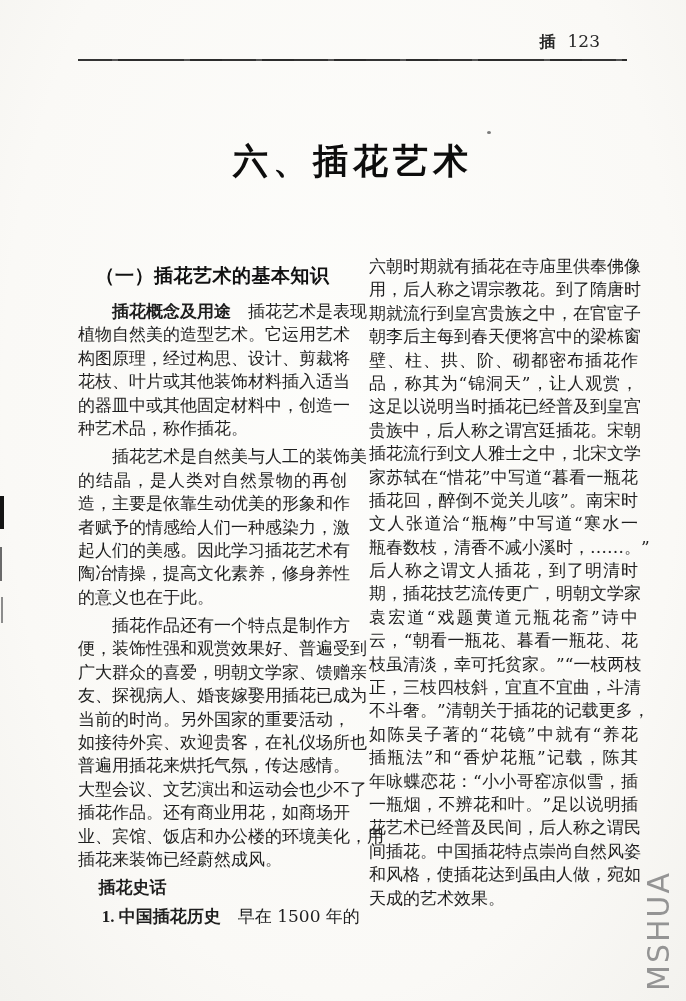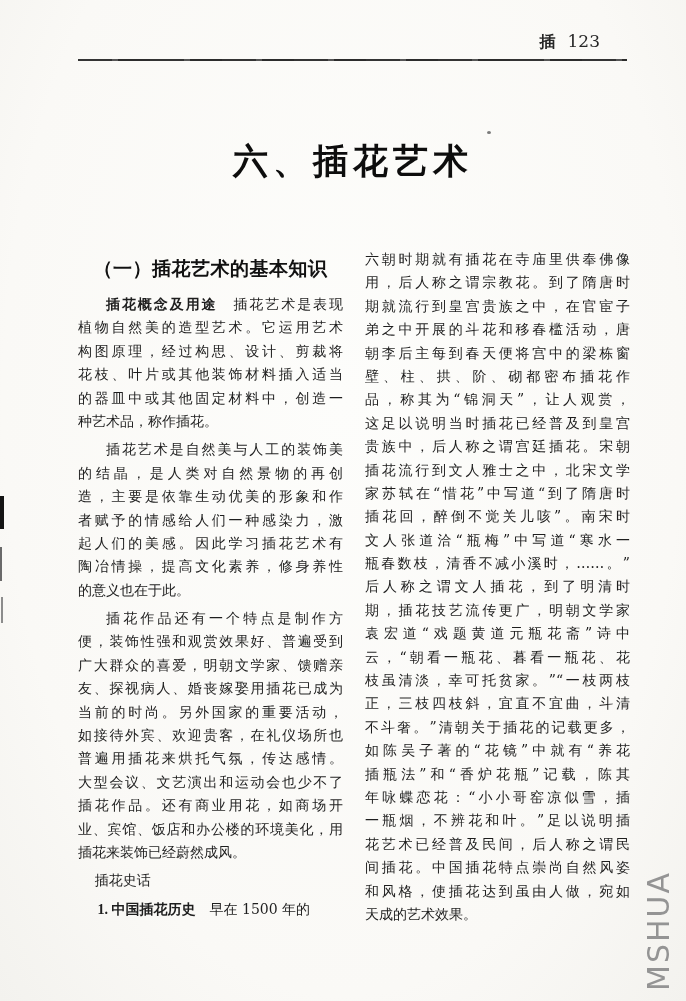--- a/index.html
+++ b/index.html
@@ -22,45 +22,45 @@
     background:repeating-linear-gradient(90deg,#343434 0 34px,#565656 34px 40px,#2c2c2c 40px 72px);
   }
   .chapter-title{
     position:absolute;left:20px;top:138px;width:666px;
     text-align:center;
     font-family:"DejaVu Sans","Liberation Sans",sans-serif;
     font-weight:bold;font-size:35px;letter-spacing:5px;color:#0d0d0d;
   }
   .title-speck{position:absolute;left:487px;top:131px;width:4px;height:3px;background:#7a7a7a;border-radius:50%;}
   .columns{
-    position:absolute;left:78px;top:248px;width:552px;
+    position:absolute;left:78px;top:255px;width:552px;
     display:flex;gap:22px;
   }
   .col{width:269px;}
   .col-heading{
     margin:8px 0 11px 0;
     text-align:center;
     font-family:"DejaVu Sans","Liberation Sans",sans-serif;
     font-weight:bold;font-size:19px;color:#111;
     letter-spacing:0.5px;
   }
   .para{margin:0 0 5px 0;}
   .para:last-child{margin-bottom:0;}
   .l{
-    font-size:14px;line-height:23.4px;height:23.4px;
+    font-size:17px;line-height:23.4px;height:23.4px;
     text-align:justify;text-align-last:justify;
     text-justify:inter-character;
     white-space:nowrap;
   }
   .l.last{text-align:right;text-align-last:left;}
   .l.first-indent{text-indent:2em;}
   .l b{font-family:Liberation Serif, serif;font-weight:bold;}
   .subheading .l{
     text-align:left;text-align-last:left;text-indent:1.2em;
-    font-family:"DejaVu Sans","Liberation Sans",sans-serif;font-weight:normal;
+    font-family:"DejaVu Sans","Liberation Sans",sans-serif;font-weight:bold;
   }
   .numbered .l{text-indent:1.4em;}
   .watermark{
     position:absolute;right:10px;bottom:10px;
     writing-mode:vertical-rl;transform:rotate(180deg);
     font-family:"DejaVu Sans","Liberation Sans",sans-serif;
     font-size:30px;letter-spacing:2px;color:#949494;
   }
   .artifact{position:absolute;}
   .a1{left:0;top:496px;width:4px;height:33px;background:#141414;}
@@ -124,28 +124,27 @@
             <div class="l last"><b>1. 中国插花历史</b>　早在 1500 年的</div>
           </div>
         </div>
     </div>
     <div class="col">
       <div>
           <div class="para">
             <div class="l">六朝时期就有插花在寺庙里供奉佛像</div>
             <div class="l">用，后人称之谓宗教花。到了隋唐时</div>
             <div class="l">期就流行到皇宫贵族之中，在官宦子</div>
-            <div class="l">弟之中开展的斗花和移春槛活动，唐</div>
             <div class="l">朝李后主每到春天便将宫中的梁栋窗</div>
             <div class="l">壁、柱、拱、阶、砌都密布插花作</div>
             <div class="l">品，称其为“锦洞天”，让人观赏，</div>
             <div class="l">这足以说明当时插花已经普及到皇宫</div>
             <div class="l">贵族中，后人称之谓宫廷插花。宋朝</div>
             <div class="l">插花流行到文人雅士之中，北宋文学</div>
-            <div class="l">家苏轼在“惜花”中写道“到了隋唐时</div>
+            <div class="l">家苏轼在“惜花”中写道“暮看一瓶花</div>
             <div class="l">插花回，醉倒不觉关儿咳”。南宋时</div>
             <div class="l">文人张道洽“瓶梅”中写道“寒水一</div>
             <div class="l">瓶春数枝，清香不减小溪时，……。”</div>
             <div class="l">后人称之谓文人插花，到了明清时</div>
             <div class="l">期，插花技艺流传更广，明朝文学家</div>
             <div class="l">袁宏道“戏题黄道元瓶花斋”诗中</div>
             <div class="l">云，“朝看一瓶花、暮看一瓶花、花</div>
             <div class="l">枝虽清淡，幸可托贫家。”“一枝两枝</div>
             <div class="l">正，三枝四枝斜，宜直不宜曲，斗清</div>
             <div class="l">不斗奢。”清朝关于插花的记载更多，</div>

